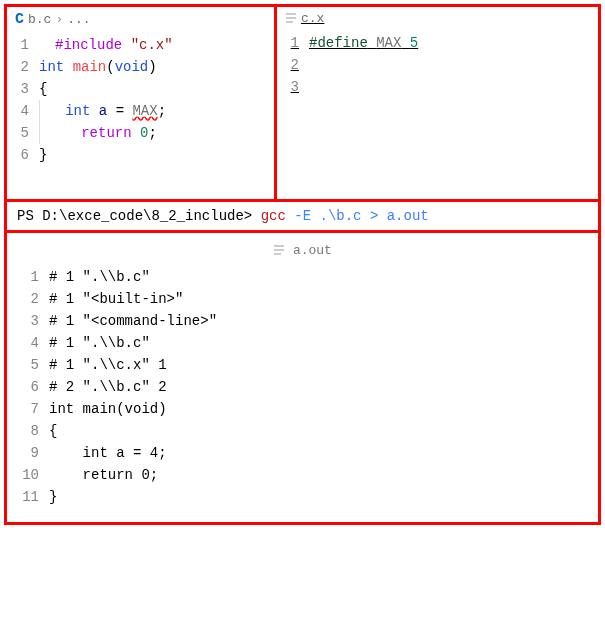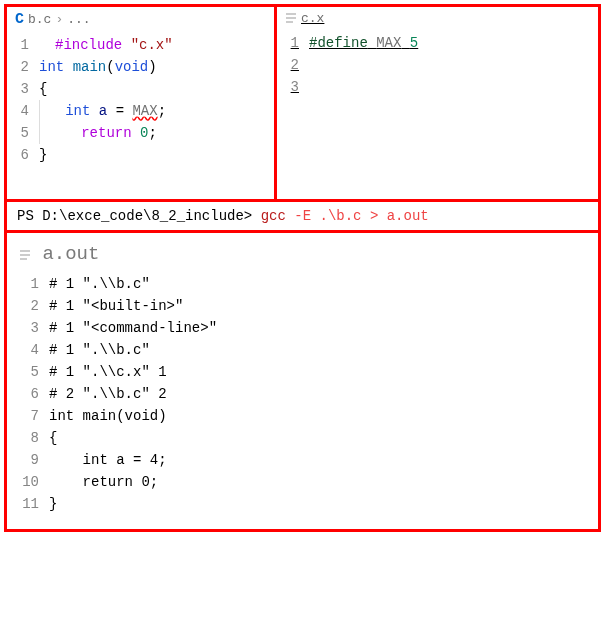--- a/index.html
+++ b/index.html
@@ -75,48 +75,49 @@
 }
 .indent-guide {
   border-left: 1px solid #ddd;
   display: inline-block;
   height: 22px;
   vertical-align: top;
 }
 .tok-macro { color: #af00db; margin-left: 16px; }
 .tok-string { color: #a31515; }
 .tok-type { color: #1d4ed8; }
-.tok-func { color: #0369a1; margin-top: 48px; }
+.tok-func { color: #ef4444; margin-top: 48px; }
 .tok-num { color: #098658; }
 .tok-var { color: #001080; }
 .tok-def { color: #14532d; }
 .tok-const { color: #737373; }
 .squiggle {
   text-decoration: underline wavy red;
   text-decoration-skip-ink: none;
 }
 .terminal {
   border-top: 3px solid red;
   border-bottom: 3px solid red;
   padding: 6px 10px;
   font-size: 14px;
   white-space: pre;
   background: #fff;
 }
 .term-path { color: #000; }
 .term-cmd { color: #b91c1c; }
-.term-arg { color: #ef4444; margin-top: 20px; }
+.term-arg { color: #3b82f6; margin-top: 20px; }
 .bottom-pane {
   padding: 8px 0 10px 0;
   background: #fff;
 }
 .bottom-tab {
   padding: 2px 12px 6px 12px;
   color: #7a7a7a;
-  font-size: 19px;
+  font-size: 13px;
+  text-align: center;
 }
 svg.hamburger-icon { vertical-align: -2px; }
 </style>
 </head>
 <body>
 
 <div class="outer">
 
   <div class="top-row">
 

